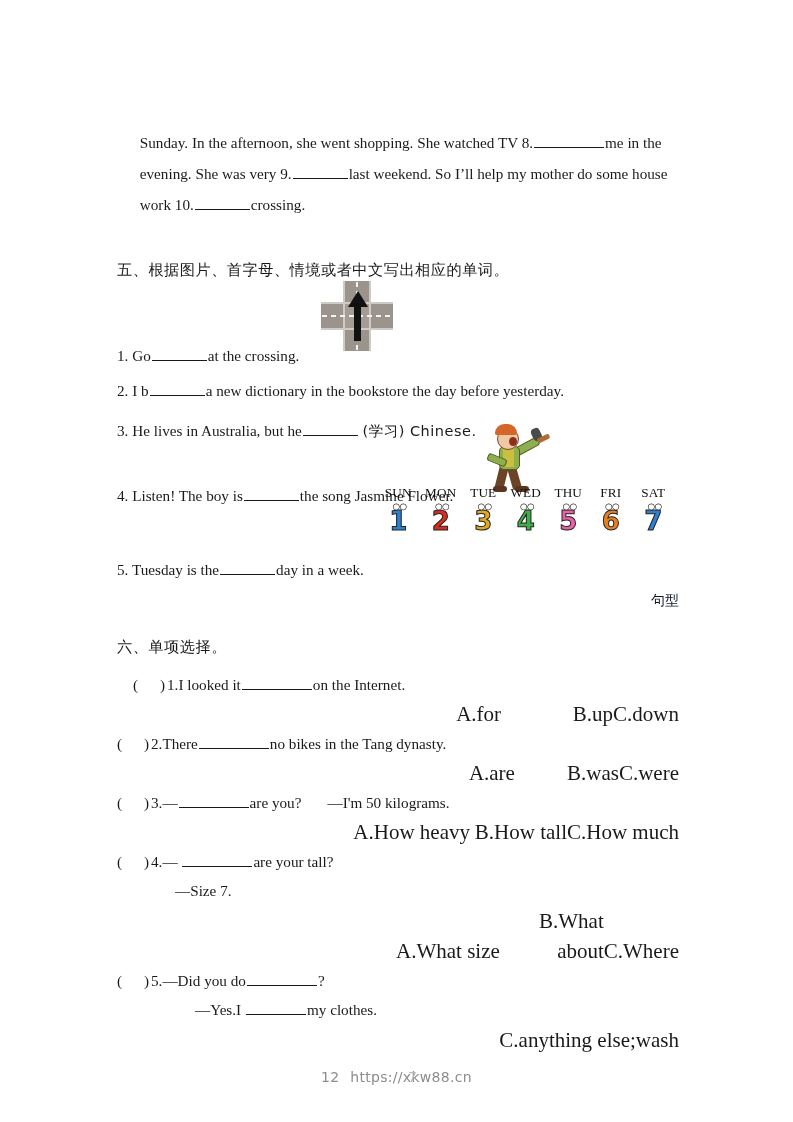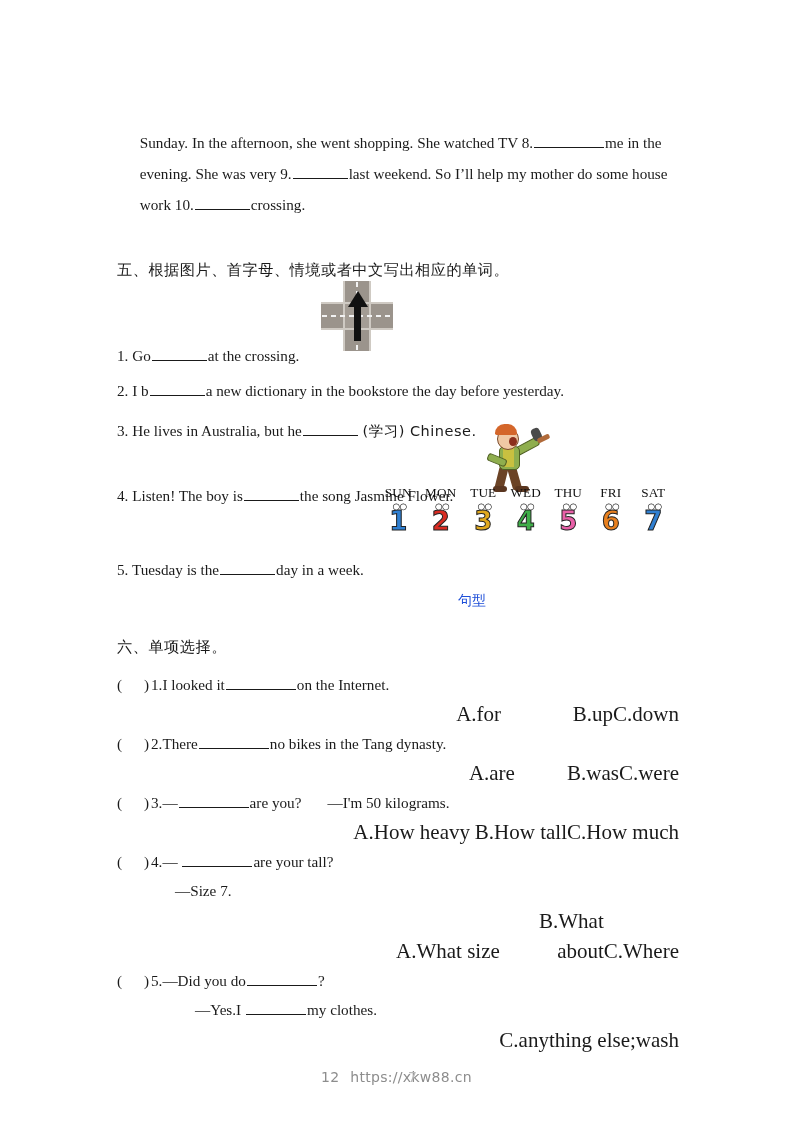--- a/index.html
+++ b/index.html
@@ -258,24 +258,24 @@
     top: -3px;
     left: 50%;
     transform: translateX(-38%);
     font-size: 8px;
     letter-spacing: 0px;
     color: #fff;
     -webkit-text-stroke: .6px #222;
     line-height: 8px;
   }
   .jx-label {
-    color: #1d4ed8;
+    color: #0f172a;
     font-size: 14px;
     font-family: "DejaVu Sans", sans-serif;
-    text-align: center;
+    text-align: right;
     margin-left: 148px;
   }
 
   .footer {
     position: absolute;
     left: 0;
     top: 1069px;
     width: 793px;
     text-align: center;
     font-size: 14px;
@@ -376,21 +376,21 @@
             <span class="day-col"><span class="day-label">FRI</span><span class="day-arc" style="background: rgb(224, 27, 27);"></span><span style="display: block;"><span class="day-num" style="color: rgb(232, 128, 30); -webkit-text-stroke: 1px rgb(34, 34, 34);">6<span class="eyes">●●</span></span></span></span>
             <span class="day-col"><span class="day-label">SAT</span><span class="day-arc" style="background: rgb(224, 27, 27);"></span><span style="display: block;"><span class="day-num" style="color: rgb(47, 127, 209); -webkit-text-stroke: 1px rgb(34, 34, 34);">7<span class="eyes">●●</span></span></span></span>
           </span>
       </span>
     </div>
 
     <div class="jx-label" style="margin-top:4px;">句型</div>
 
     <div class="cn" style="margin-top:22px;">六、单项选择。</div>
 
-    <div class="q-row" style="margin-top:9px;">
+    <div class="q-row" style="margin-top:9px;margin-left:16px;">
       <span class="paren"><span>(</span><span style="display:inline-block;width:22px"></span><span>)</span></span><span>1.I looked it</span><span class="blank b70"></span><span>on the Internet.</span>
     </div>
     <div class="choices" style="padding-left:78px;">
       <span style="display:inline-block;width:112px">A.for</span><span style="display:inline-block;width:112px">B.up</span><span>C.down</span>
     </div>
 
     <div class="q-row" style="margin-top:1px;">
       <span class="paren"><span>(</span><span style="display:inline-block;width:22px"></span><span>)</span></span><span>2.There</span><span class="blank b70"></span><span>no bikes in the Tang dynasty.</span>
     </div>
     <div class="choices" style="padding-left:78px;">

